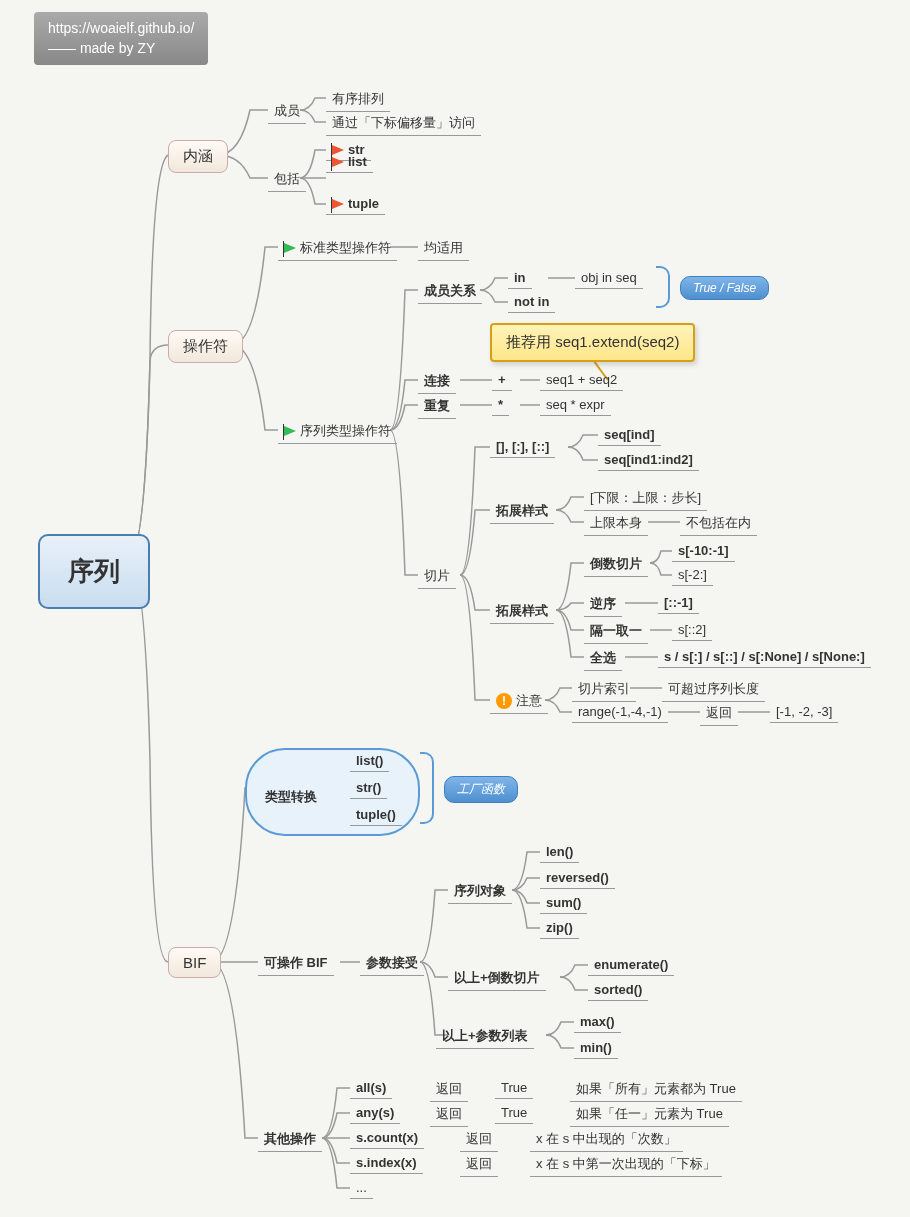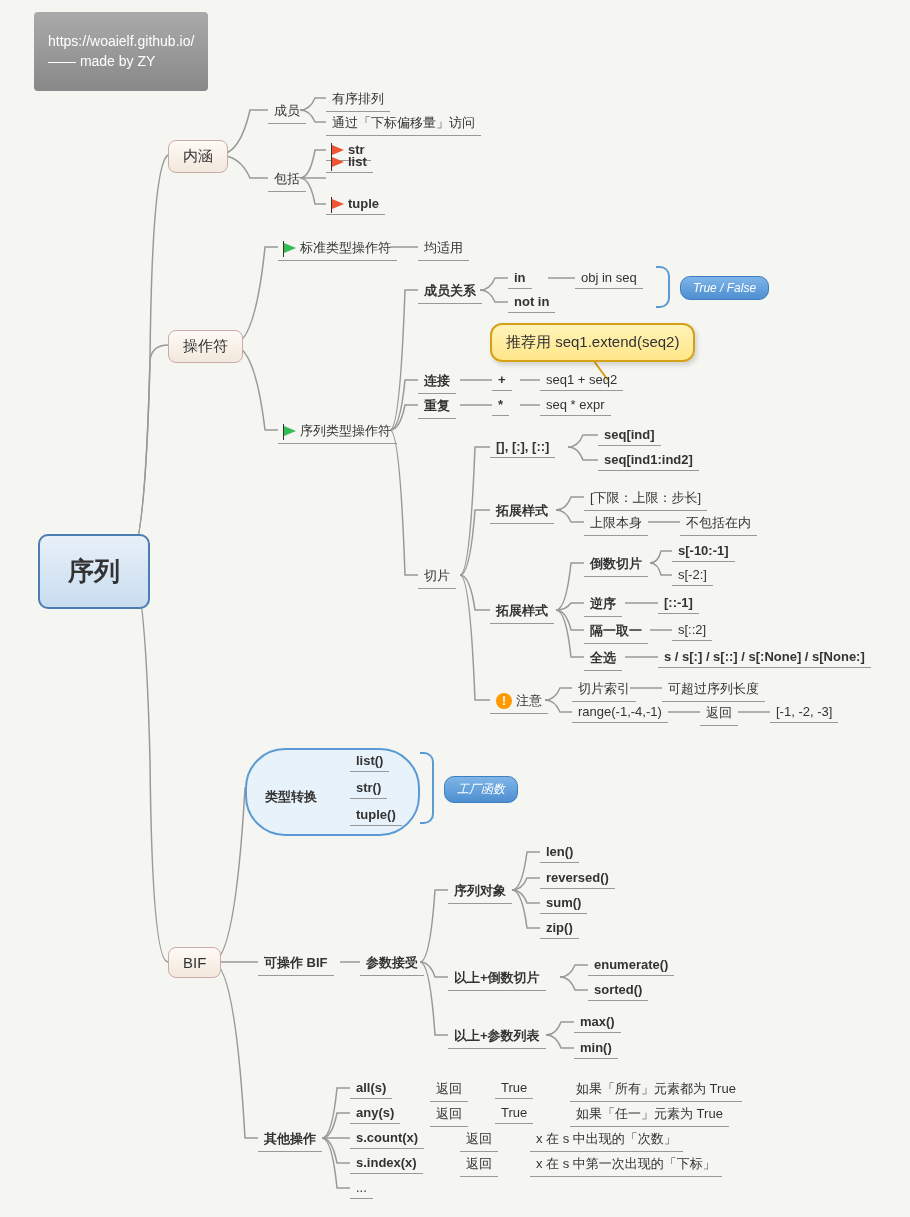--- a/index.html
+++ b/index.html
@@ -1,23 +1,23 @@
 <!DOCTYPE html>
 <html><head>
 <meta charset="utf-8">
 <style>
 body{margin:0;padding:0;background:#f5f5f2;font-family:"Microsoft YaHei",Arial,sans-serif;font-size:13px;color:#333;width:910px;height:1217px;position:relative;overflow:hidden}
 .node{position:absolute;white-space:nowrap}
 .root-box{border:2px solid #4a7db0;border-radius:10px;background:linear-gradient(#e8f0f9,#c9ddef);font-size:26px;font-weight:bold;padding:18px 28px;color:#333}
 .mid-box{border:1px solid #caa;border-radius:8px;background:linear-gradient(#fffaf5,#f2e8dc);padding:6px 14px;font-size:15px}
 .badge-blue{border:1px solid #3d7fbf;border-radius:10px;background:linear-gradient(#7fb5e8,#4e8fd0);color:#fff;font-style:italic;padding:4px 12px;font-size:12px}
-.callout{border:2px solid #d4a017;border-radius:12px;background:linear-gradient(#fff3b8,#ffe68a);padding:8px 14px;font-size:15px;box-shadow:2px 3px 5px rgba(0,0,0,0.15)}
+.callout{border:2px solid #d4a017;border-radius:4px;background:linear-gradient(#fff3b8,#ffe68a);padding:8px 14px;font-size:15px;box-shadow:2px 3px 5px rgba(0,0,0,0.15)}
 .cloud{border:2px solid #5a9bd5;border-radius:40px;background:#e8f2fb;padding:16px 30px}
 .txt{border-bottom:1px solid #999;padding:2px 6px 3px 6px;display:inline-block}
-.header-box{background:linear-gradient(#aaa,#888);color:#fff;border-radius:4px;padding:20px 14px;font-size:14px;line-height:1.4}
+.header-box{background:linear-gradient(#aaa,#888);color:#fff;border-radius:4px;padding:7px 14px;font-size:14px;line-height:1.4}
 .flag{display:inline-block;width:0;height:0;margin-right:4px}
 .flag-red{border-left:12px solid #e53;border-top:5px solid transparent;border-bottom:5px solid transparent;position:relative;top:1px}
 .flag-red::before{content:'';position:absolute;left:-13px;top:-7px;width:1px;height:16px;background:#333}
 .flag-green{border-left:12px solid #3b5;border-top:5px solid transparent;border-bottom:5px solid transparent;position:relative;top:1px}
 .flag-green::before{content:'';position:absolute;left:-13px;top:-7px;width:1px;height:16px;background:#333}
 .warn{display:inline-block;width:16px;height:16px;border-radius:50%;background:#f90;color:#fff;text-align:center;line-height:16px;font-weight:bold;font-size:12px;margin-right:4px}
 svg.lines{position:absolute;left:0;top:0;pointer-events:none}
 .bracket{position:absolute;border-right:2px solid #5a9bd5;border-top:2px solid #5a9bd5;border-bottom:2px solid #5a9bd5;border-top-right-radius:10px;border-bottom-right-radius:10px;width:12px}
 </style>
 </head>
@@ -195,21 +195,21 @@
 <div class="node txt" style="left:258px;top:952px;font-weight:bold">可操作 BIF</div>
 <div class="node txt" style="left:360px;top:952px;font-weight:bold">参数接受</div>
 <div class="node txt" style="left:448px;top:880px;font-weight:bold">序列对象</div>
 <div class="node txt" style="left:540px;top:842px;font-weight:bold">len()</div>
 <div class="node txt" style="left:540px;top:868px;font-weight:bold">reversed()</div>
 <div class="node txt" style="left:540px;top:893px;font-weight:bold">sum()</div>
 <div class="node txt" style="left:540px;top:918px;font-weight:bold">zip()</div>
 <div class="node txt" style="left:448px;top:967px;font-weight:bold">以上+倒数切片</div>
 <div class="node txt" style="left:588px;top:955px;font-weight:bold">enumerate()</div>
 <div class="node txt" style="left:588px;top:980px;font-weight:bold">sorted()</div>
-<div class="node txt" style="left:448px;top:1025px;font-weight:bold">以上+参数列表</div>
+<div class="node txt" style="left:436px;top:1025px;font-weight:bold">以上+参数列表</div>
 <div class="node txt" style="left:574px;top:1012px;font-weight:bold">max()</div>
 <div class="node txt" style="left:574px;top:1038px;font-weight:bold">min()</div>
 
 <div class="node txt" style="left:258px;top:1128px;font-weight:bold">其他操作</div>
 <div class="node txt" style="left:350px;top:1078px;font-weight:bold">all(s)</div>
 <div class="node txt" style="left:430px;top:1078px">返回</div>
 <div class="node txt" style="left:495px;top:1078px">True</div>
 <div class="node txt" style="left:570px;top:1078px">如果「所有」元素都为 True</div>
 <div class="node txt" style="left:350px;top:1103px;font-weight:bold">any(s)</div>
 <div class="node txt" style="left:430px;top:1103px">返回</div>

